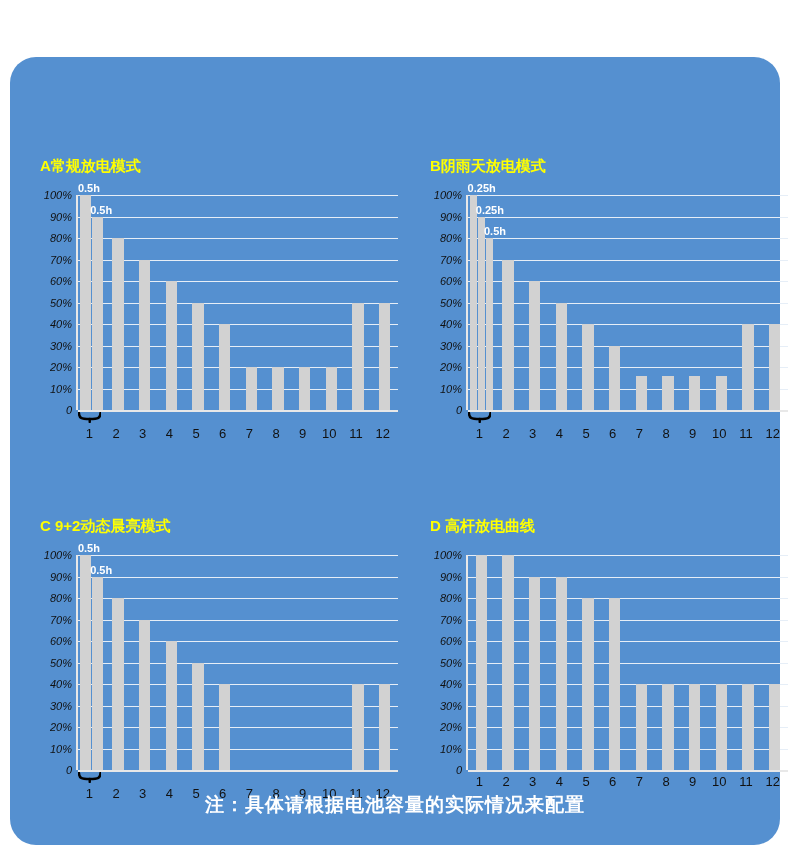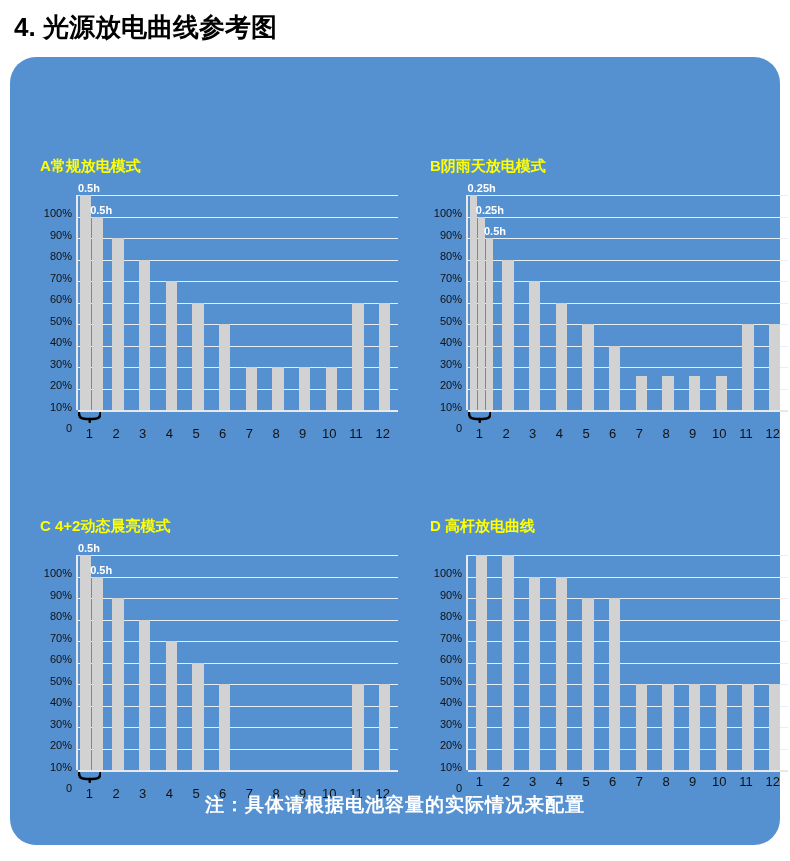--- a/index.html
+++ b/index.html
@@ -39,22 +39,23 @@
   .chart{position:absolute;}
   .chart-title{
     position:absolute;left:0;top:0;
     color:#ffff00;font-size:15px;font-weight:bold;
     white-space:nowrap;
   }
 
   .plot-wrap{position:absolute;left:0;}
 
   .ylabels{
-    position:absolute;left:0;top:18px;width:34px;
+    position:absolute;left:0;top:0;width:34px;
     height:100%;
+    font-style:italic;
   }
   .ylabel{
     position:absolute;right:2px;
     font-size:11px;color:#111111;
     transform:translateY(-50%);
     white-space:nowrap;
     font-weight:normal;
   }
 
   .plot{
@@ -101,21 +102,20 @@
     color:#ffffff;font-size:19px;font-weight:bold;
     letter-spacing:1px;
   }
 </style>
 </head>
 <body>
 
 <div class="page">
 
   <div class="header">
-    <span class="header-title">4. 光源放电曲线参考图</span>
   </div>
 
   <div class="card">
     <div id="charts-root">
         <div class="chart" style="left: 30px; top: 100px; width: 360px;">
           <div class="chart-title">A常规放电模式</div>
           <div class="plot-wrap" style="top: 38px; width: 360px; height: 215px;">
             <div class="ylabels" style="height: 215px;">
               <div class="ylabel" style="top: 0px;">100%</div>
               <div class="ylabel" style="top: 21.5px;">90%</div>
@@ -245,21 +245,21 @@
             </div>
             <div class="brace" style="left: 37.6px; top: 217px; width: 23.4667px;">
               <svg width="23.46666666666667" height="11" viewBox="0 0 23.46666666666667 11" preserveAspectRatio="none">
                 <path d="M1 1 C1 6, 3 7, 11.733333333333334 7 C20.46666666666667 7, 22.46666666666667 6, 22.46666666666667 1" fill="none" stroke="#000" stroke-width="2.4" stroke-linecap="round"></path>
                 <path d="M11.733333333333334 7 L11.733333333333334 10" fill="none" stroke="#000" stroke-width="2.4" stroke-linecap="round"></path>
               </svg>
             </div>
           </div>
         </div>
         <div class="chart" style="left: 30px; top: 460px; width: 360px;">
-          <div class="chart-title">C 4+2动态晨亮模式</div>
+          <div class="chart-title">C 9+2动态晨亮模式</div>
           <div class="plot-wrap" style="top: 38px; width: 360px; height: 215px;">
             <div class="ylabels" style="height: 215px;">
               <div class="ylabel" style="top: 0px;">100%</div>
               <div class="ylabel" style="top: 21.5px;">90%</div>
               <div class="ylabel" style="top: 43px;">80%</div>
               <div class="ylabel" style="top: 64.5px;">70%</div>
               <div class="ylabel" style="top: 86px;">60%</div>
               <div class="ylabel" style="top: 107.5px;">50%</div>
               <div class="ylabel" style="top: 129px;">40%</div>
               <div class="ylabel" style="top: 150.5px;">30%</div>

